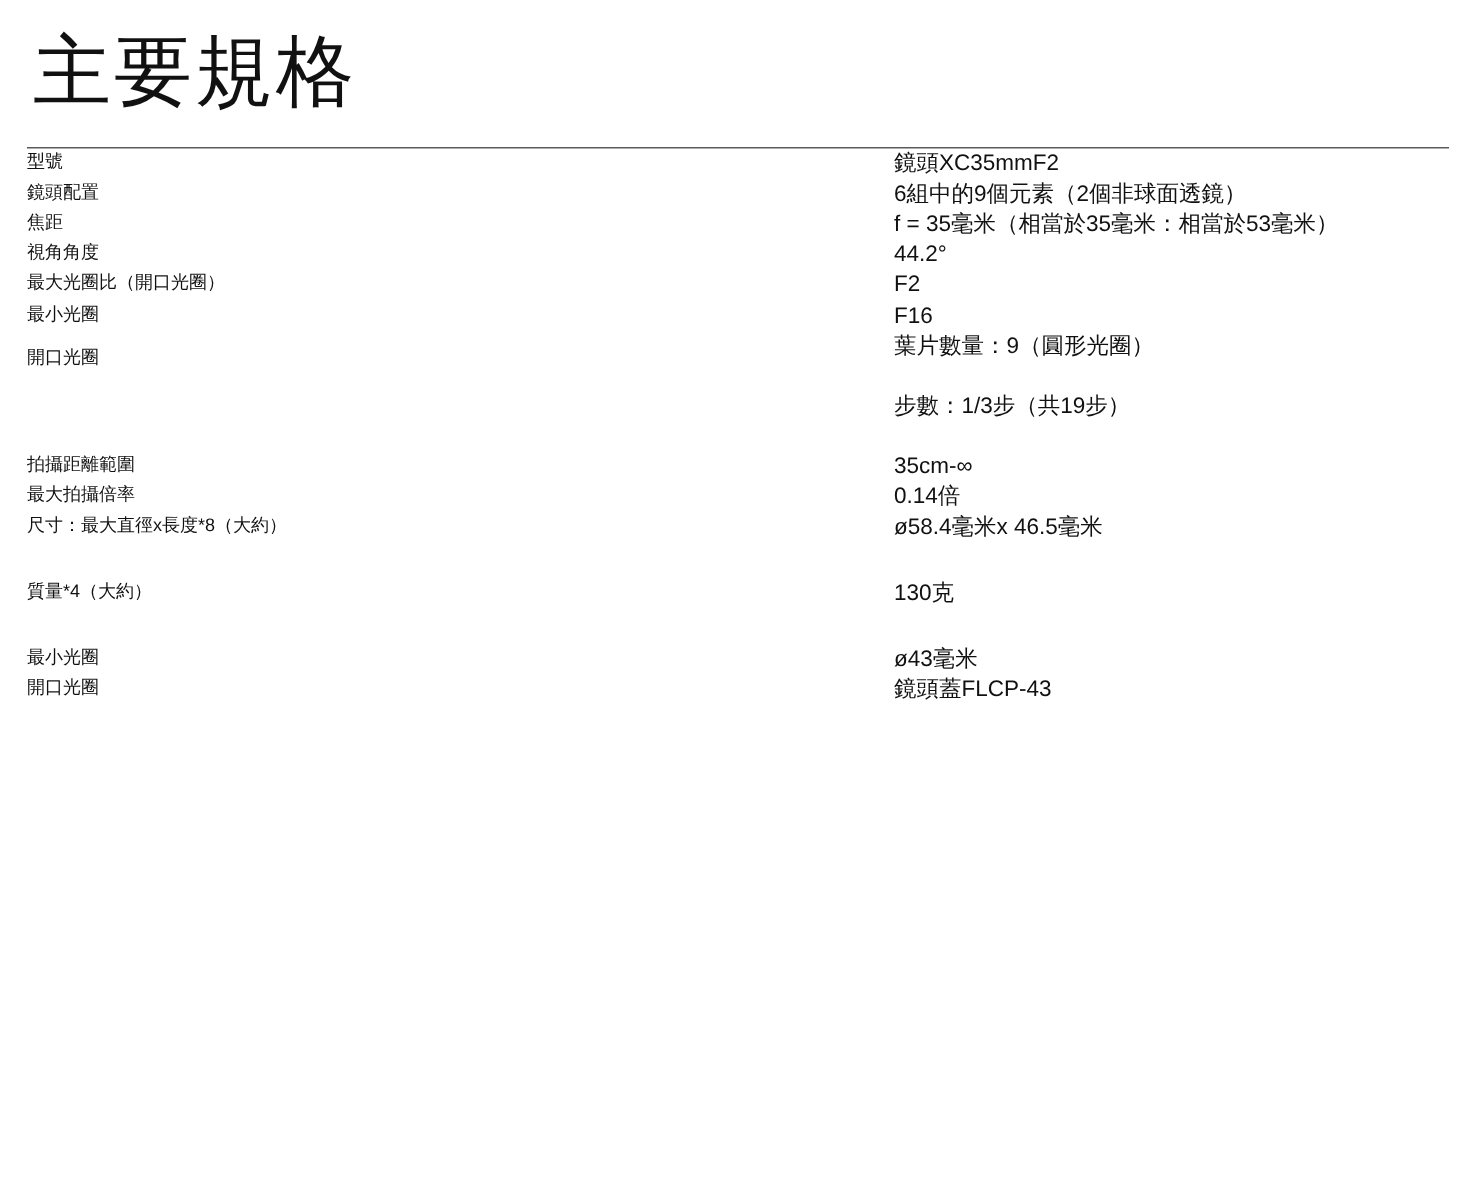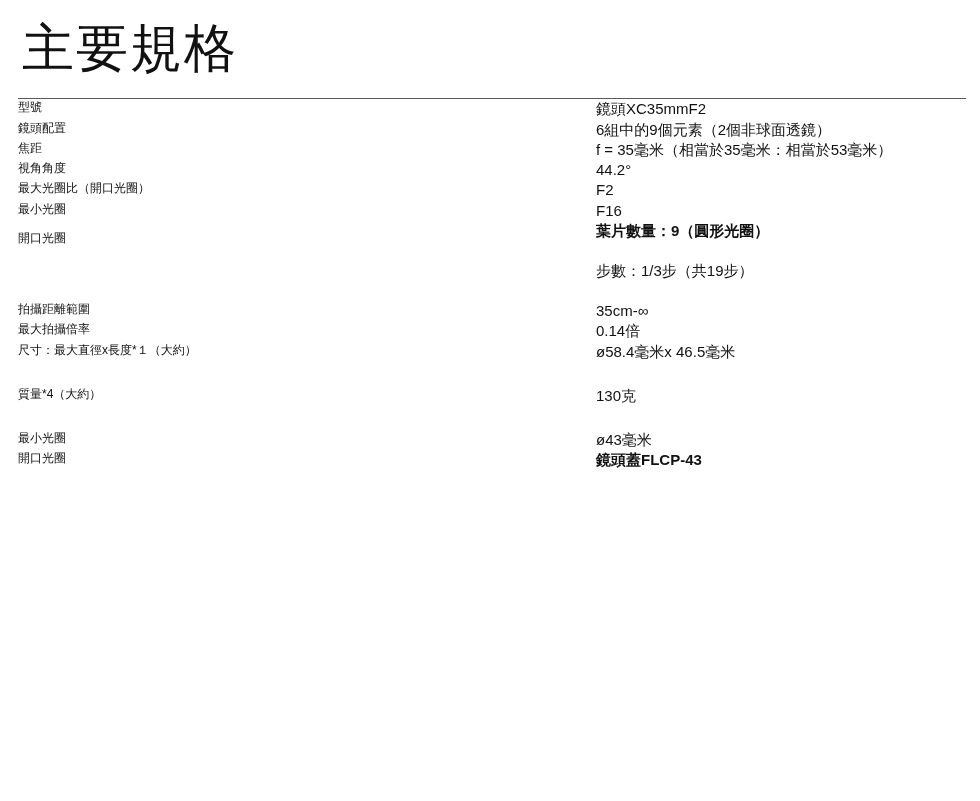--- a/index.html
+++ b/index.html
@@ -55,21 +55,21 @@
   .cell-value {
     font-size: 15px;
     line-height: 1.35;
     color: #111111;
     padding: 9px 10px 9px 12px;
     border-bottom: 1px solid #5a5a5a;
     box-sizing: border-box;
   }
   
   .row-tall .cell-label { padding-top: 9px; padding-bottom: 55px; }
-  .cell-value.no-border { border-bottom: 0; font-weight: bold; }
+  .cell-value.no-border { border-bottom: 0; }
   .cell-label.no-border { border-bottom: 0; }
 
   
   tr.first .cell-label,
   tr.first .cell-value { border-top: 1px solid #5a5a5a; }
 
   .row-spacer .cell-label { padding-bottom: 28px; }
 </style>
 </head>
 <body>
@@ -127,21 +127,21 @@
         <td class="cell-label">拍攝距離範圍</td>
         <td class="cell-value">35cm-∞</td>
       </tr>
 
       <tr>
         <td class="cell-label">最大拍攝倍率</td>
         <td class="cell-value">0.14倍</td>
       </tr>
 
       <tr class="row-spacer">
-        <td class="cell-label">尺寸：最大直徑x長度*１（大約）</td>
+        <td class="cell-label">尺寸：最大直徑x長度*8（大約）</td>
         <td class="cell-value">ø58.4毫米x 46.5毫米</td>
       </tr>
 
       <tr class="row-spacer">
         <td class="cell-label">質量*4（大約）</td>
         <td class="cell-value">130克</td>
       </tr>
 
       <tr>
         <td class="cell-label">最小光圈</td>

